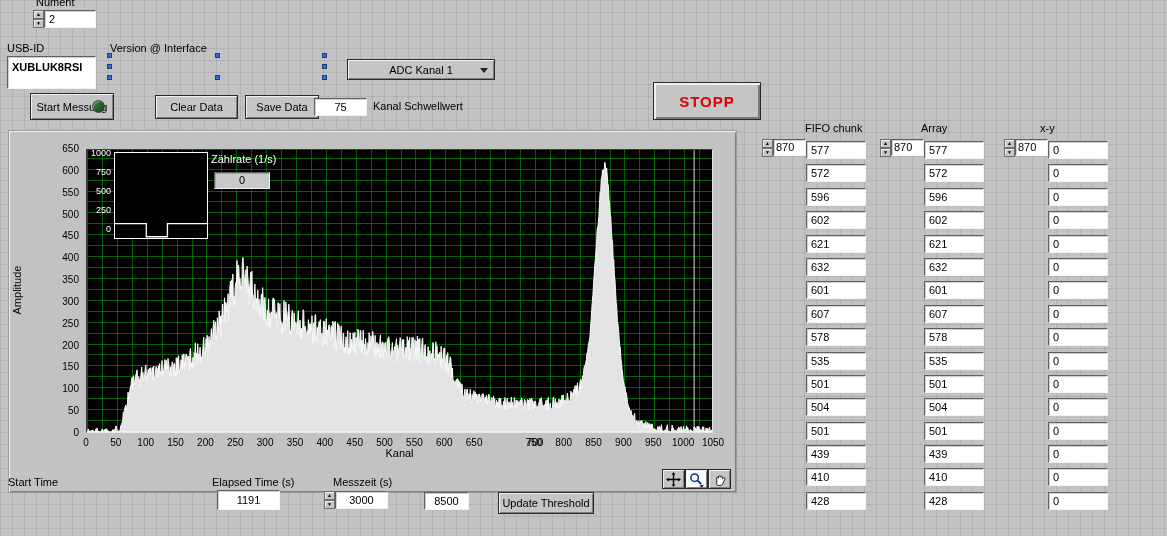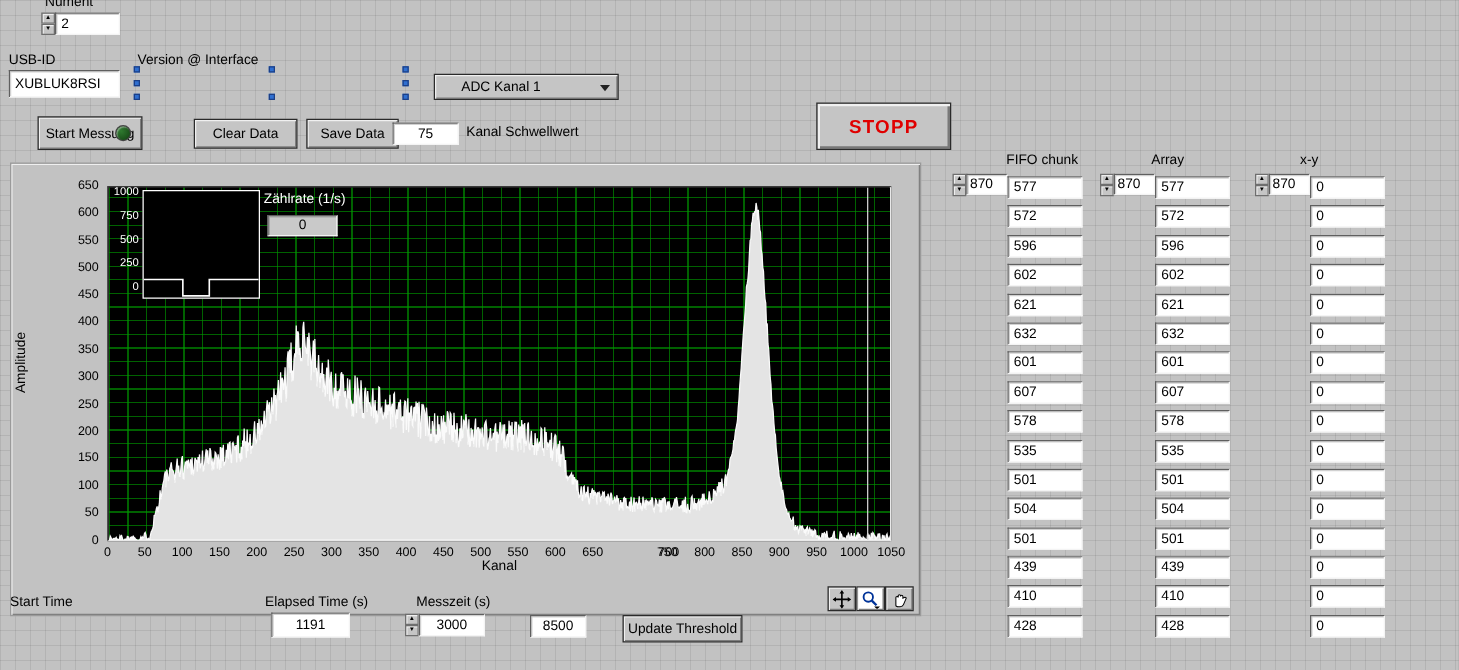--- a/index.html
+++ b/index.html
@@ -39,39 +39,39 @@
     background:radial-gradient(circle at 35% 35%, #2f7a2f, #123f12);border:1px solid #444;
     box-shadow:inset 1px 1px 1px rgba(255,255,255,.4);}
   .tool{width:23px;height:20px;background:#c5c5c5;border:1px solid #2a2a2a;
     box-shadow:inset 1px 1px 0 #f0f0f0,inset -1px -1px 0 #7d7d7d;display:flex;align-items:center;justify-content:center;}
   .tool.active{background:#fff;}
   .sel{background:#a9c9ef;}
   .stop-btn{font-weight:bold;font-size:15px;letter-spacing:1px;
     box-shadow:inset 2px 2px 0 #f0f0f0,inset -2px -2px 0 #787878;}
   .dropdown{position:absolute;background:#c5c5c5;border:1px solid #2a2a2a;
     box-shadow:inset 1px 1px 0 #f0f0f0,inset -1px -1px 0 #7d7d7d;
-    display:flex;align-items:center;justify-content:flex-start;padding-left:21px;}
+    display:flex;align-items:center;justify-content:center;}
   .dd-arrow{position:absolute;right:6px;top:8px;width:0;height:0;
     border-left:4px solid transparent;border-right:4px solid transparent;border-top:5px solid #222;}
   .vert-label{position:absolute;transform:rotate(-90deg);width:60px;text-align:center;}
 </style>
 </head>
 <body>
 
 <div class="root">
 
   <div class="lbl" style="left:36px;top:-4px;">Nument</div>
   <div class="spin" style="left:33px;top:10px;">
       <span>▲</span>
       <span>▼</span>
     </div>
   <div class="field" style="left:44px;top:10px;width:52px;height:18px;line-height:16px;">2</div>
 
   <div class="lbl" style="left:7px;top:42px;">USB-ID</div>
-  <div class="field" style="left:7px;top:56px;width:89px;height:22px;line-height:20px;">XUBLUK8RSI</div>
+  <div class="field" style="left:7px;top:56px;width:89px;height:33px;line-height:20px;font-weight:bold;">XUBLUK8RSI</div>
 
   <div class="lbl" style="left:110px;top:42px;">Version @ Interface</div>
 
   <div class="handle" style="left:107px;top:53px;"></div>
   <div class="handle" style="left:215px;top:53px;"></div>
   <div class="handle" style="left:322px;top:53px;"></div>
   <div class="handle" style="left:107px;top:64px;"></div>
   <div class="handle" style="left:322px;top:64px;"></div>
   <div class="handle" style="left:107px;top:75px;"></div>
   <div class="handle" style="left:215px;top:75px;"></div>

